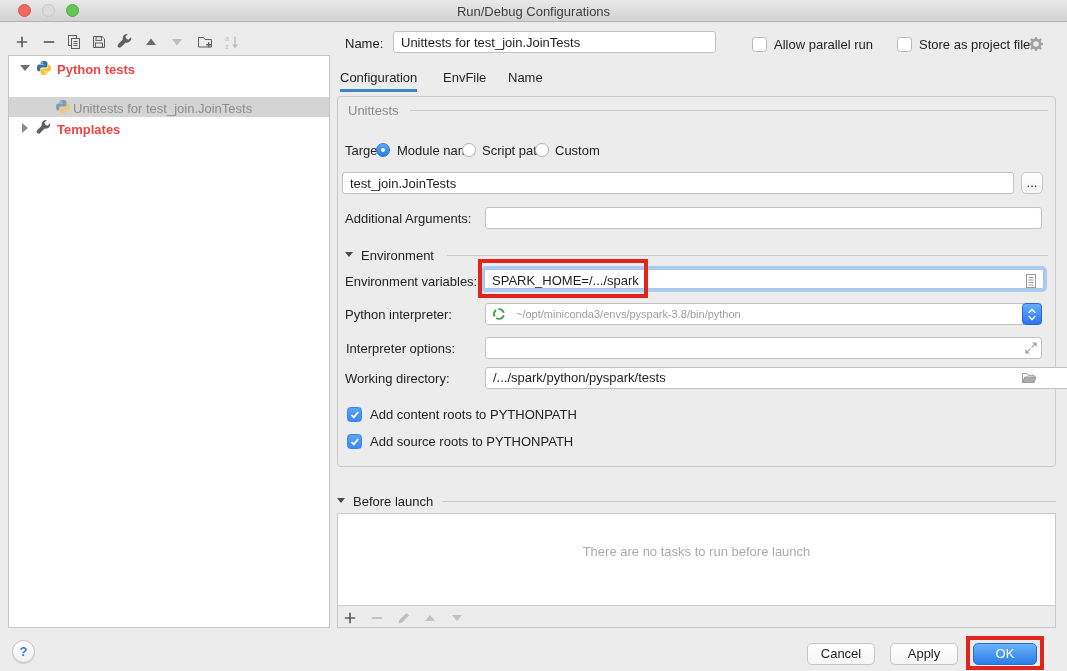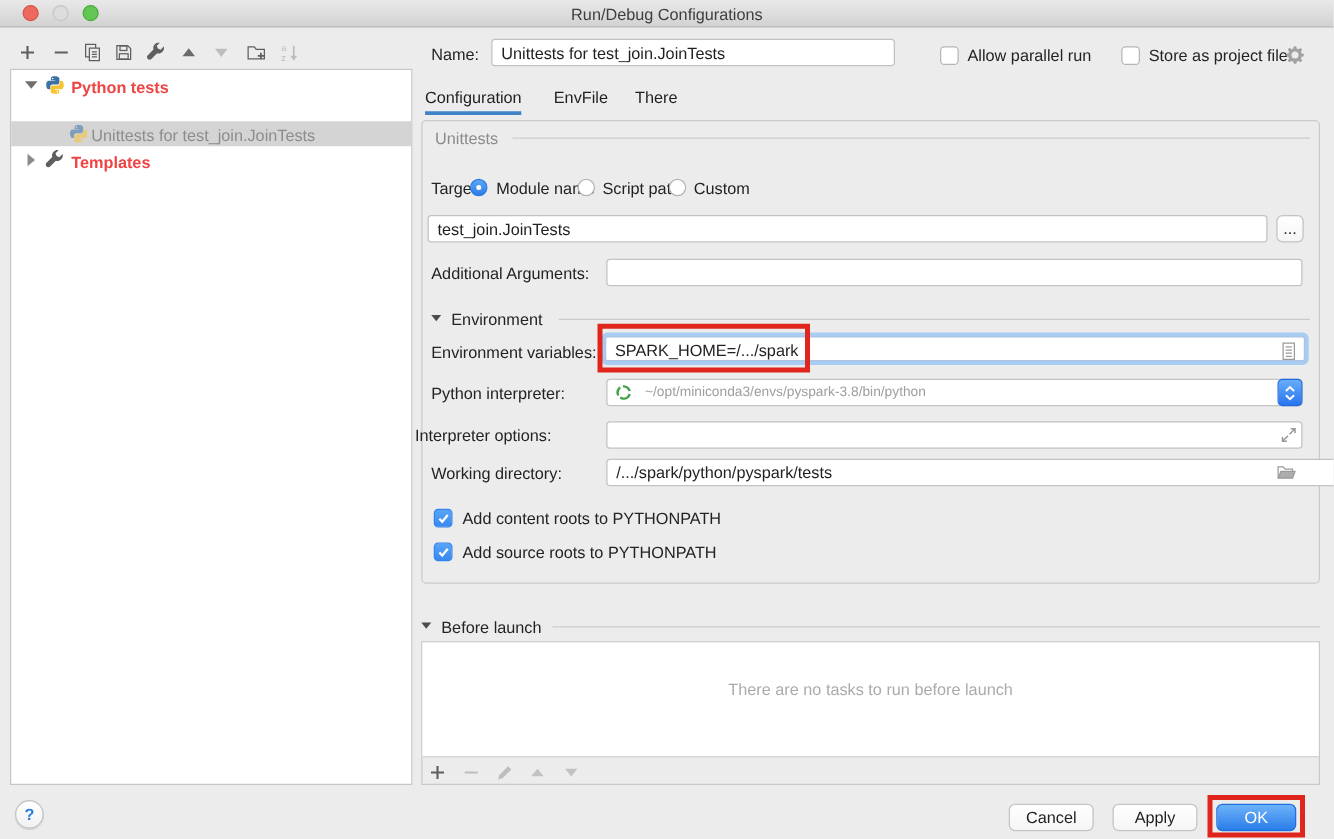--- a/index.html
+++ b/index.html
@@ -252,21 +252,21 @@
 <div class="cb" style="left:897px;top:37px"></div>
 <span class="label" style="left:919px;top:37px">Store as project file</span>
 <div class="ic" style="left:1028px;top:36px;color:#a2a2a2">
       <svg viewBox="0 0 16 16">
         <use href="#i-gear"></use>
       </svg>
     </div>
 
 <span class="tab active" style="left:340px">Configuration</span>
 <span class="tab" style="left:443px">EnvFile</span>
-<span class="tab" style="left:508px">There</span>
+<span class="tab" style="left:508px">Name</span>
 
 <div class="groupbox"></div>
 <span class="legend" style="left:348px;top:103px">Unittests</span>
 <div class="sepline" style="left:410px;top:110px;width:638px"></div>
 
 <span class="label" style="left:345px;top:143px">Target:</span>
 <div class="radio on" style="left:376px;top:143px">
       <span class="dot"></span>
     </div>
 <span class="label" style="left:397px;top:143px">Module name</span>
@@ -301,21 +301,21 @@
           <use href="#i-conda"></use>
         </svg></span>
   <span class="path">~/opt/miniconda3/envs/pyspark-3.8/bin/python</span>
 </div>
 <div class="spinner">
       <svg viewBox="0 0 12 16">
         <use href="#i-spin"></use>
       </svg>
     </div>
 
-<span class="label" style="left:332px;top:341px">Interpreter options:</span>
+<span class="label" style="left:346px;top:341px">Interpreter options:</span>
 <input class="field" style="left: 485px; top: 337px; width: 557px;" value="">
 <div class="ic" style="left:1023px;top:340px">
       <svg viewBox="0 0 16 16">
         <use href="#i-expand"></use>
       </svg>
     </div>
 
 <span class="label" style="left:345px;top:371px">Working directory:</span>
 <div class="field" style="left:485px;top:367px;width:651px">
   <span>/.../spark/python/pyspark/tests</span>

